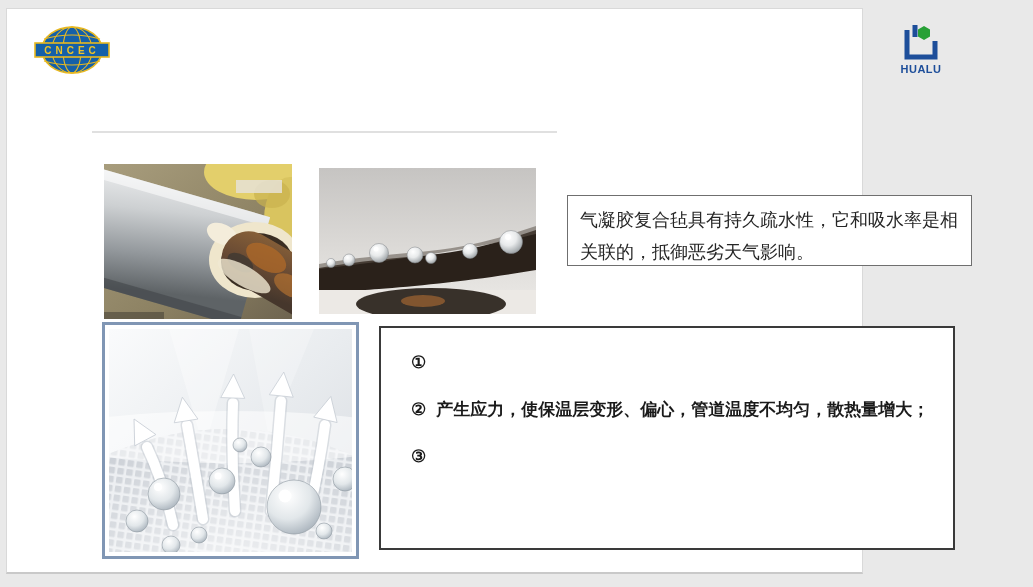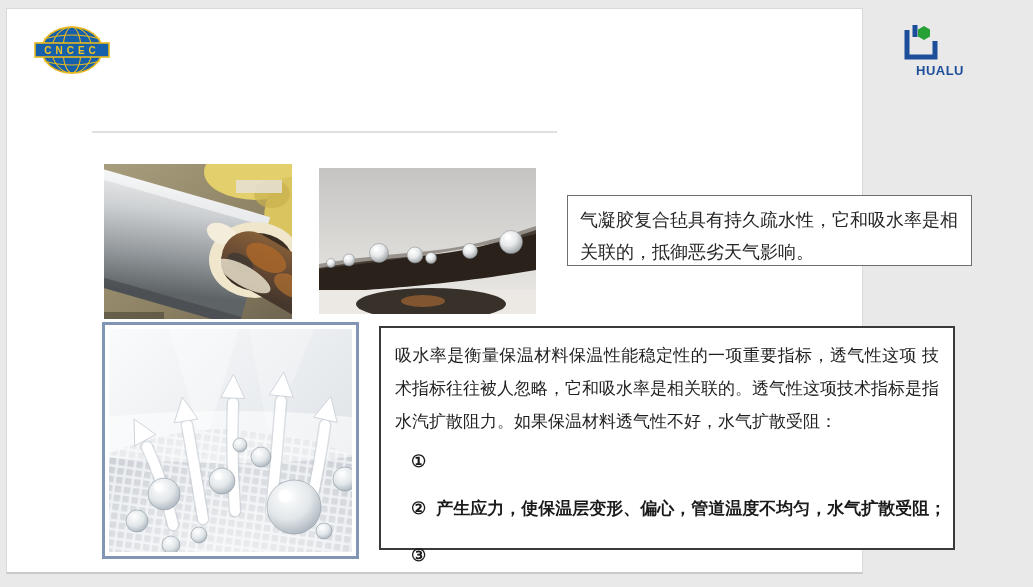--- a/index.html
+++ b/index.html
@@ -17,22 +17,22 @@
   }
   
   .cncec-logo { position:absolute; left:25px; top:16px; width:80px; height:50px; }
   .brand-cn {
     position:absolute; left:116px; top:26px;
     font-size:27px; font-weight:bold; color:#8a8a8a; letter-spacing:12px; white-space:nowrap;
   }
   .hualu { position:absolute; left:893px; top:13px; width:128px; height:52px; display:flex; }
   .hualu-iconwrap { width:44px; height:52px; position:relative; }
   .hualu-icon { position:absolute; left:0; top:1px; width:42px; height:40px; }
-  .hualu-icon-text { position:absolute; left:16px; top:41px; width:42px; text-align:center;
-    font-size:13px; font-weight:bold; color:#1d4e9a; letter-spacing:0.5px; }
+  .hualu-icon-text { position:absolute; left:0; top:41px; width:42px; text-align:center;
+    font-size:11px; font-weight:bold; color:#1d4e9a; letter-spacing:0.5px; }
   .hualu-text { margin-left:4px; padding-top:3px; }
   .hualu-cn { font-size:19px; font-weight:bold; color:#0f8a7e; letter-spacing:1px; white-space:nowrap; }
   .hualu-en { font-size:11px; font-weight:bold; color:#12617e; line-height:13px; white-space:nowrap; }
   
   .page-title {
     position:absolute; left:88px; top:88px;
     font-size:24px; font-weight:bold; color:#16479b; letter-spacing:1px; white-space:nowrap;
   }
   .title-rule { position:absolute; left:85px; top:122px; width:465px; height:2px; background:#e0e0e0; }
   
@@ -241,28 +241,27 @@
           <circle cx="62" cy="216" r="9" fill="url(#drop2)"></circle>
           <circle cx="131" cy="116" r="7" fill="url(#drop2)"></circle>
         </g>
         <circle cx="49" cy="158" r="4" fill="#ffffff"></circle>
         <circle cx="176" cy="167" r="6.5" fill="#ffffff"></circle>
         <circle cx="109" cy="147" r="3.5" fill="#ffffff"></circle>
       </svg>
     </div>
 
     <div class="mainbox">
-      <div class="para">吸水率是衡量保温材料保温性能稳定性的一项重要指标，透气性这项 技术指标往往被人忽略，它和吸水率是相关联的。透气性这项技术指标是指水汽扩散阻力。如果保温材料透气性不好，水气扩散受阻：</div>
       <div class="items">
         <div class="item">
           <span class="num">①</span>
         </div>
         <div class="item">
           <span class="num">②</span>
-          <span>产生应力，使保温层变形、偏心，管道温度不均匀，水气扩散受阻；</span>
+          <span>产生应力，使保温层变形、偏心，管道温度不均匀，散热量增大；</span>
         </div>
         <div class="item">
           <span class="num">③</span>
         </div>
       </div>
     </div>
 
   </div>
 </div>
 

